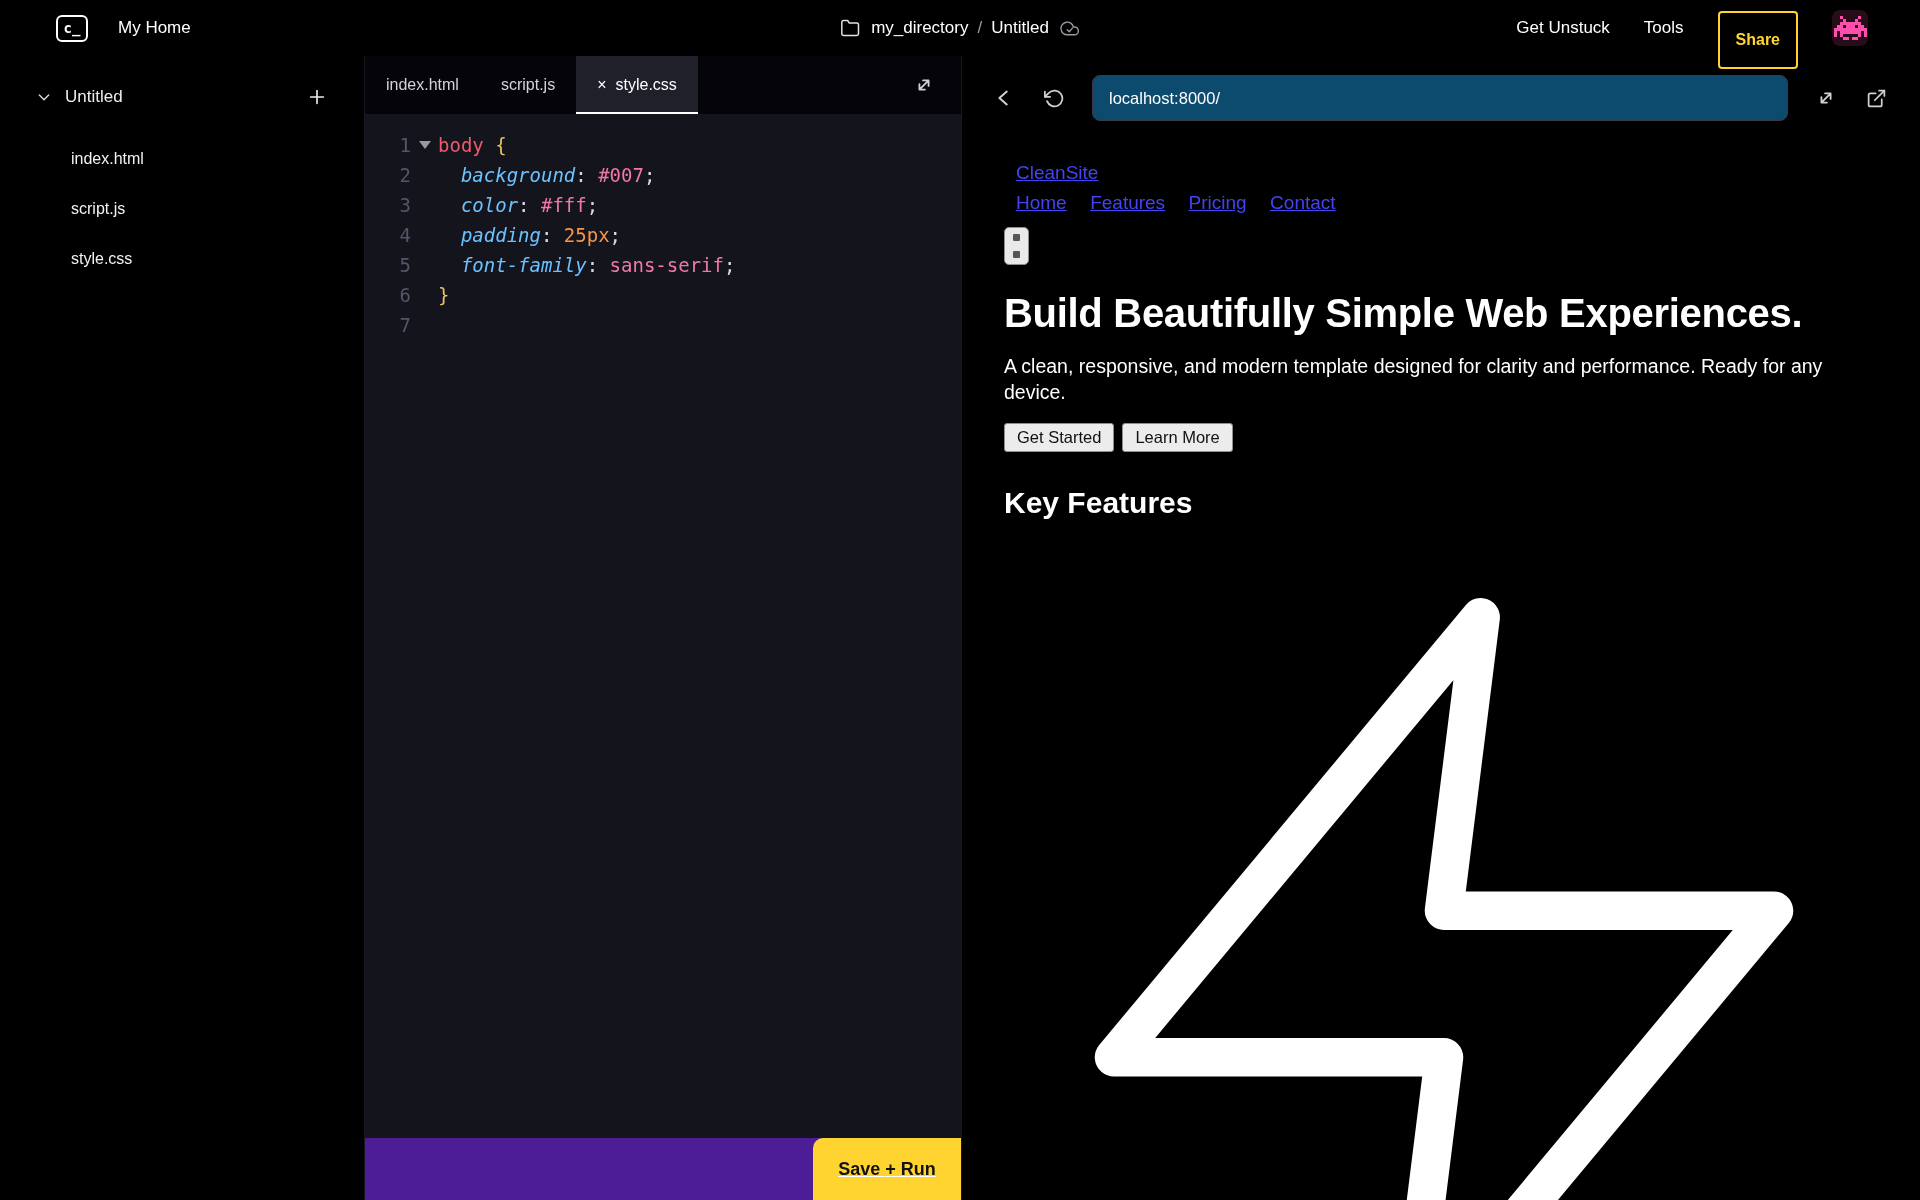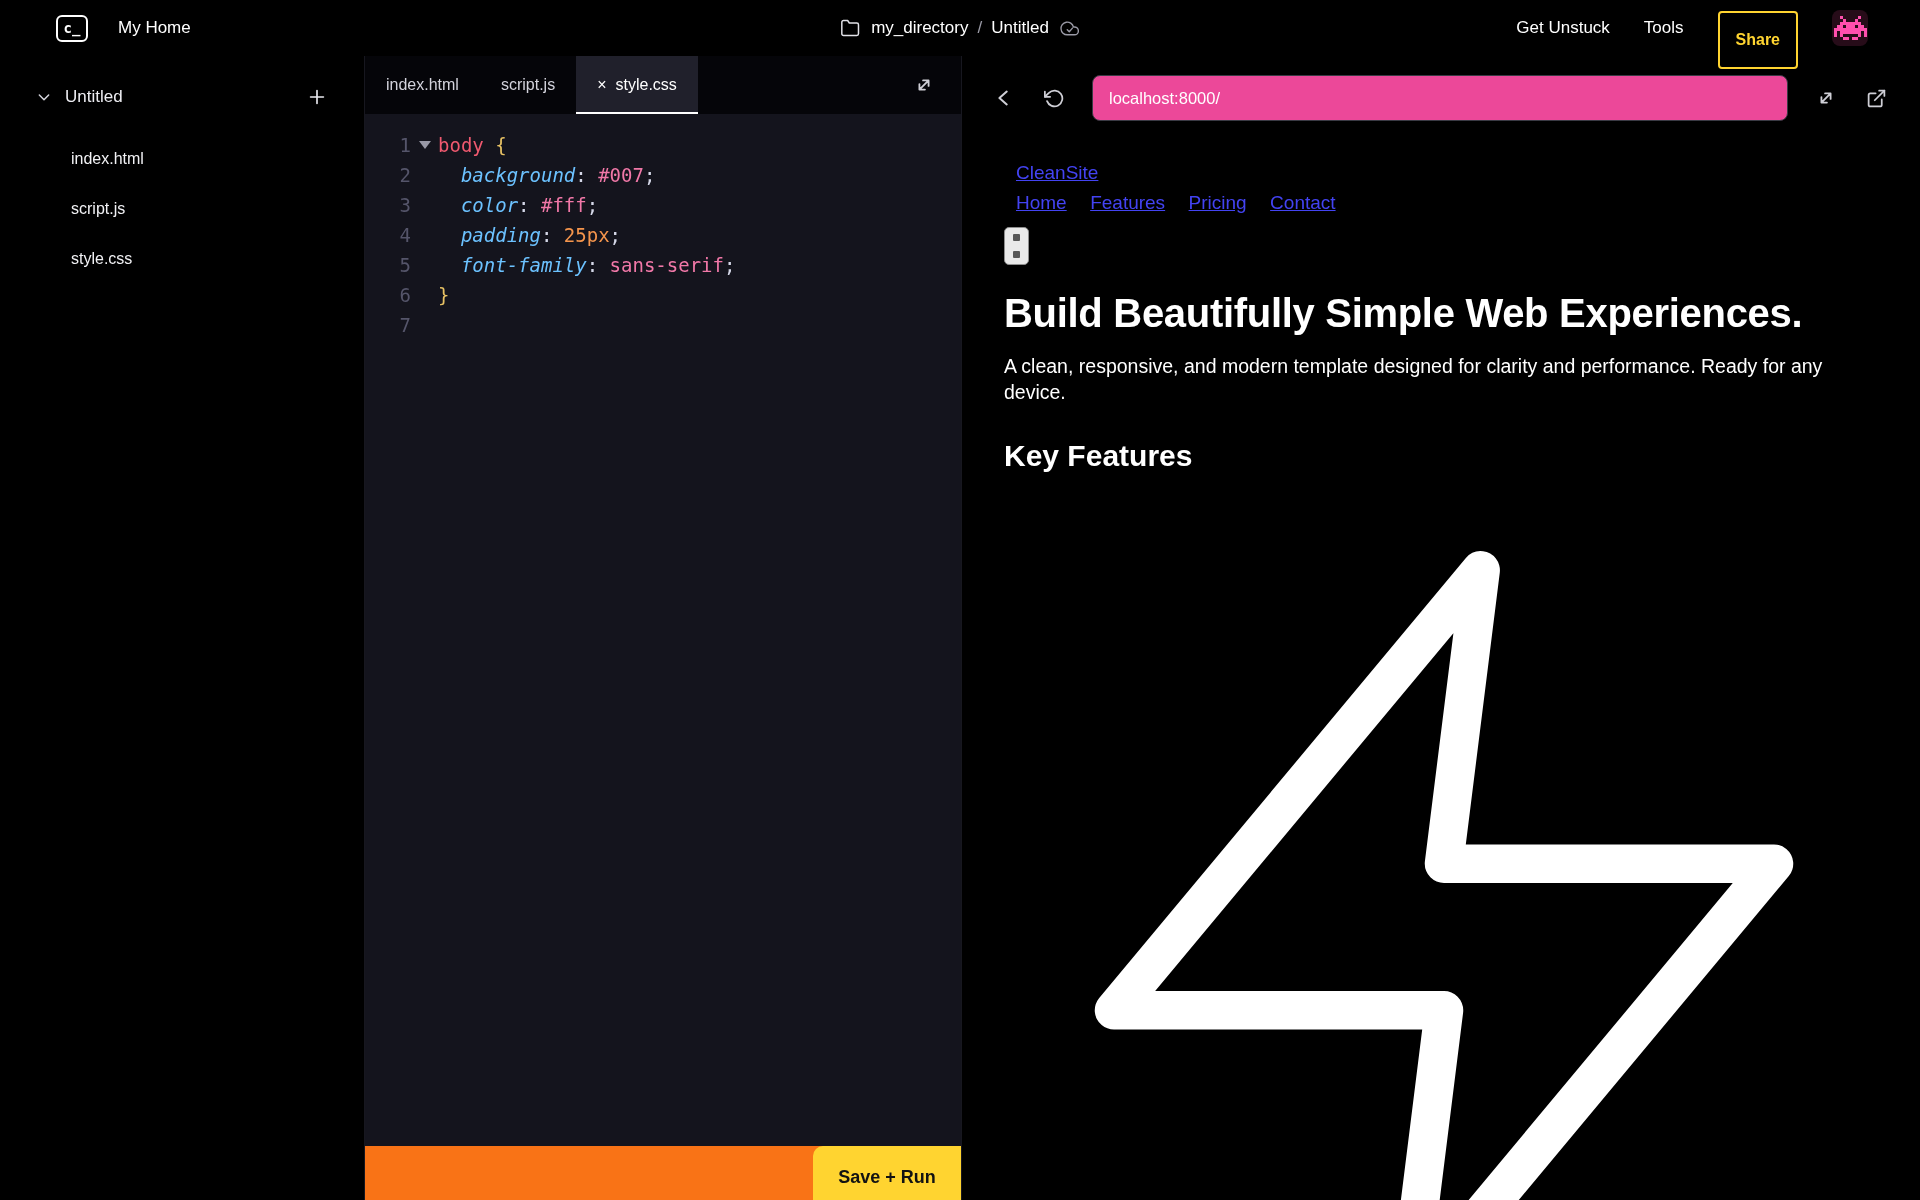--- a/index.html
+++ b/index.html
@@ -51,29 +51,29 @@
   .ln { width:46px; flex:none; text-align:right; color:#55556a; }
   .fold { width:27px; flex:none; display:flex; align-items:center; justify-content:center; }
   .fold.arrow::after { content:""; border-left:6px solid transparent; border-right:6px solid transparent; border-top:8px solid #9898a6; }
   .t-sel  { color:var(--tok-sel); }
   .t-prop { color:var(--tok-prop);font-style:italic; }
   .t-val  { color:var(--tok-val); }
   .t-num  { color:var(--tok-num); }
   .t-brace{ color:var(--tok-brace); }
   .t-pun  { color:var(--tok-pun); }
 
-  .editor-bottom { height:54px; flex:none; background:#f97316; display:flex; }
+  .editor-bottom { height:62px; flex:none; background:#4c1d95; display:flex;text-decoration:underline; }
   .save-run { margin-left:auto; width:148px; height:62px; background:var(--accent); color:#121212;
     border:none; border-radius:10px 0 0 0; font-family:inherit; font-size:18px; font-weight:700; cursor:pointer; }
 
   
   .preview-panel { flex:1; min-width:0; display:flex; flex-direction:column; background:#000; border-left:1px solid #17171f; }
   .chrome { height:84px; flex:none; display:flex; align-items:center; gap:26px; padding:0 32px 0 30px; }
   .icon-btn { width:24px; height:24px; flex:none; display:flex; align-items:center; justify-content:center; color:#cfcfd6; cursor:pointer; }
-  .url-input { flex:1; min-width:0; height:46px; background:#ec4899; border:1px solid #3a3a44; border-radius:8px;
+  .url-input { flex:1; min-width:0; height:46px; background:#0c4a6e; border:1px solid #3a3a44; border-radius:8px;
     color:#fff; font-size:16.5px; padding:0 16px; font-family:inherit; outline:none; }
 
   .page { flex:1; overflow:hidden; padding:22px 42px 0; color:#fff; }
   .page a { color:var(--link); text-decoration:underline; cursor:pointer;margin-left:12px; }
   .brand { display:inline-block; font-size:19px; }
   .site-nav { margin-top:8px; }
   .site-nav a { font-size:19px; margin-right:7px; }
   .mini-btn { margin-top:13px; width:25px; height:38px; background:#e9e9e9; border:1px solid #8e8e8e; border-radius:5px;
     display:flex; flex-direction:column; align-items:center; justify-content:space-between; padding:6px 0; cursor:pointer; }
   .mini-glyph { width:7px; height:7px; background:#565656; border-radius:1px; }
@@ -245,20 +245,24 @@
           <a>Features</a>
           <a>Pricing</a>
           <a>Contact</a>
         </nav>
         <button class="mini-btn">
           <span class="mini-glyph"></span>
           <span class="mini-glyph"></span>
         </button>
         <h1 class="hero-title">Build Beautifully Simple Web Experiences.</h1>
         <p class="hero-sub">A clean, responsive, and modern template designed for clarity and performance. Ready for any device.</p>
+        <div class="btn-row">
+          <button class="page-btn">Get Started</button>
+          <button class="page-btn">Learn More</button>
+        </div>
         <h2 class="features-title">Key Features</h2>
         <svg class="bolt" viewBox="0 0 24 24">
           <polygon points="13 2 3 14 12 14 11 22 21 10 12 10 13 2" fill="none" stroke="#ffffff" stroke-width="1.05" stroke-linejoin="round" stroke-linecap="round"></polygon>
         </svg>
       </div>
     </section>
 
   </div>
 </div>
 

